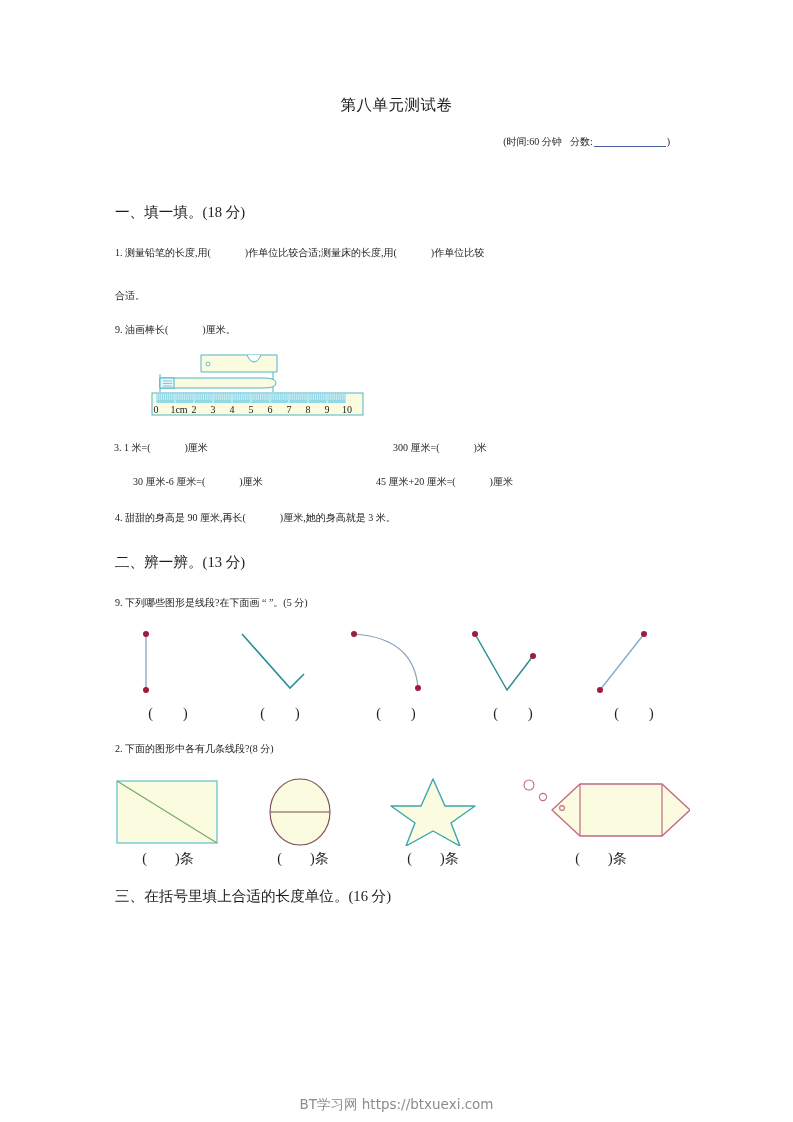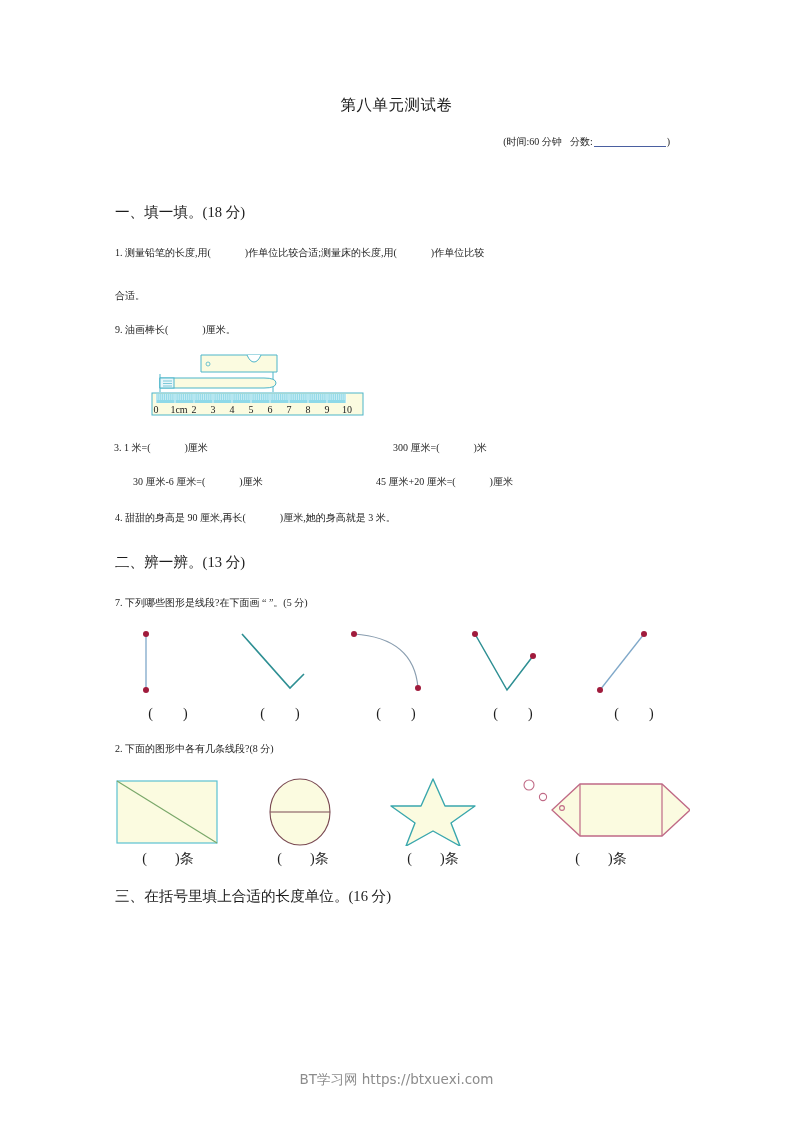--- a/index.html
+++ b/index.html
@@ -117,21 +117,21 @@
     text-align: center;
     font-size: 14px;
     color: #1c1c1c;
   }
   .shape-paren .inner-gap { display: inline-block; width: 28px; }
 
   
   .footer {
     position: absolute;
     left: 0;
-    top: 1071px;
+    top: 1096px;
     width: 793px;
     text-align: center;
     font-size: 13.5px;
     color: #8c8c8c;
     font-family: "DejaVu Sans", "Liberation Sans", sans-serif;
   }
 </style>
 </head>
 <body>
 
@@ -317,21 +317,21 @@
   <div class="ln" style="left:376px; top:477px;">
     <span>45 厘米+20 厘米=(</span><span class="gap-sm"></span><span>)厘米</span>
   </div>
 
   <div class="ln" style="left:115px; top:513px;">
     <span>4. 甜甜的身高是 90 厘米,再长(</span><span class="gap-sm"></span><span>)厘米,她的身高就是 3 米。</span>
   </div>
 
   <div class="ln sec-head" style="left:115px; top:555px;">二、辨一辨。(13 分)</div>
 
-  <div class="ln" style="left:115px; top:598px;">7. 下列哪些图形是线段?在下面画 “ ”。(5 分)</div>
+  <div class="ln" style="left:115px; top:598px;">9. 下列哪些图形是线段?在下面画 “ ”。(5 分)</div>
 
   <div class="seg-row">
 
     <div class="seg-cell" style="left:0px;">
       <svg width="112" height="80" viewBox="0 0 112 80" xmlns="http://www.w3.org/2000/svg">
         <line x1="34" y1="12" x2="34" y2="68" stroke="#7fa8c9" stroke-width="1.3"></line>
         <circle cx="34" cy="12" r="3" fill="#a01b3c"></circle>
         <circle cx="34" cy="68" r="3" fill="#a01b3c"></circle>
       </svg>
       <div class="paren">

